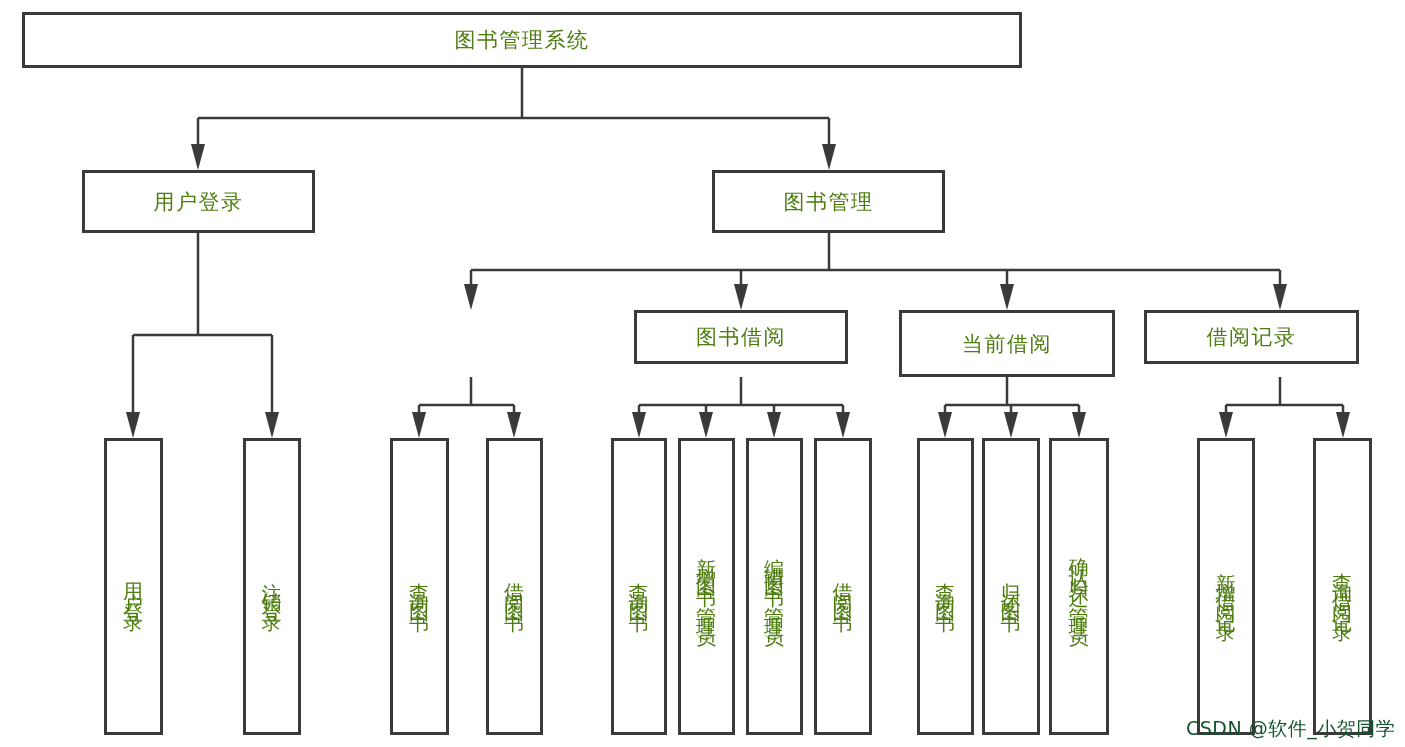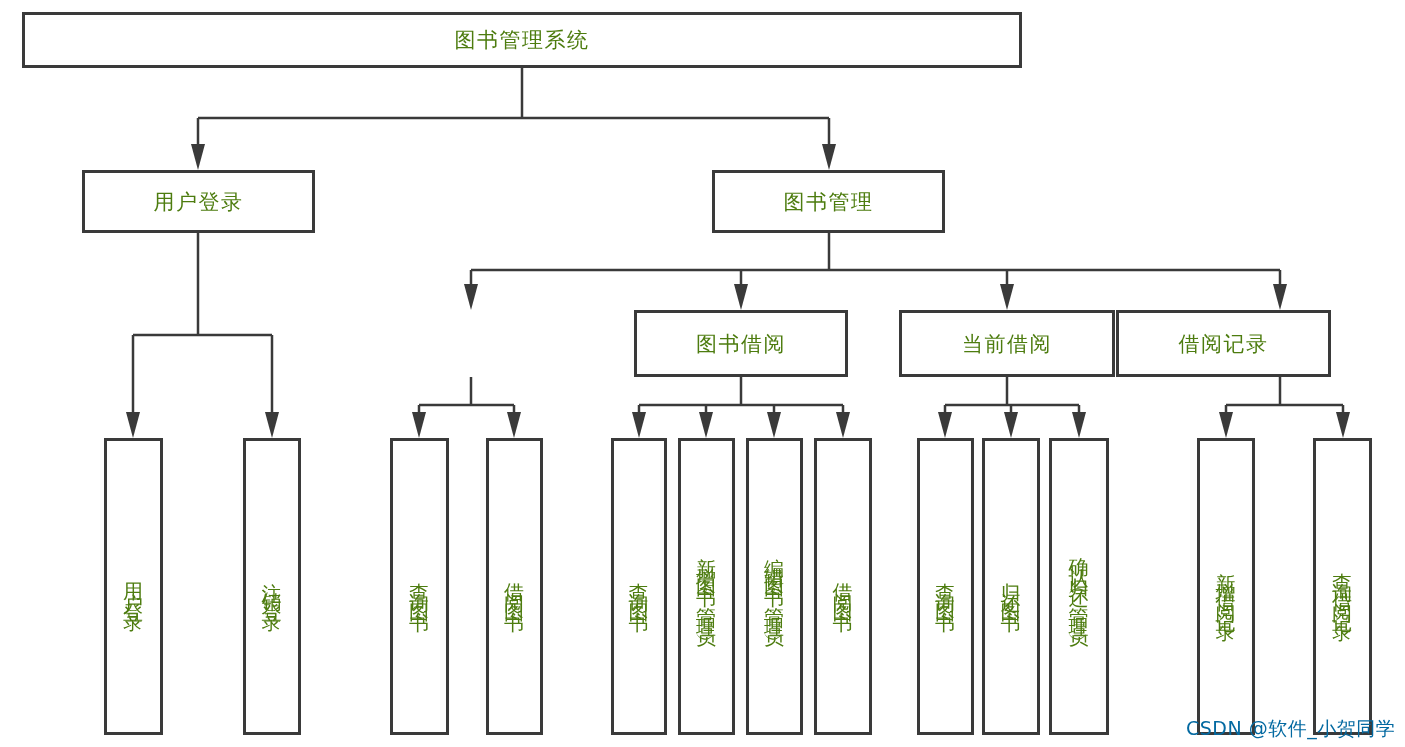--- a/index.html
+++ b/index.html
@@ -41,44 +41,44 @@
     writing-mode: vertical-rl;
     text-orientation: mixed;
     letter-spacing: 10px;
     line-height: 1;
   }
   
   #n-root        { left: 22px;   top: 12px;  width: 1000px; height: 56px; }
   #n-user-login  { left: 82px;   top: 170px; width: 233px;  height: 63px; }
   #n-book-mgmt   { left: 712px;  top: 170px; width: 233px;  height: 63px; }
   #n-new-rec     { left: 362px;  top: 310px; width: 218px;  height: 67px; }
-  #n-borrow      { left: 634px;  top: 310px; width: 214px;  height: 67px; }
+  #n-borrow      { left: 634px;  top: 310px; width: 214px;  height: 54px; }
   #n-current     { left: 899px;  top: 310px; width: 216px;  height: 67px; }
-  #n-records     { left: 1116px; top: 310px; width: 215px;  height: 67px; }
+  #n-records     { left: 1144px; top: 310px; width: 215px;  height: 54px; }
   
   #v1  { left: 104px;  width: 59px; }
   #v2  { left: 243px;  width: 58px; }
   #v3  { left: 390px;  width: 59px; }
   #v4  { left: 486px;  width: 57px; }
   #v5  { left: 611px;  width: 56px; }
   #v6  { left: 678px;  width: 57px; }
   #v7  { left: 746px;  width: 57px; }
   #v8  { left: 814px;  width: 58px; }
   #v9  { left: 917px;  width: 57px; }
   #v10 { left: 982px;  width: 58px; }
   #v11 { left: 1049px; width: 60px; }
   #v12 { left: 1197px; width: 58px; }
   #v13 { left: 1313px; width: 59px; }
   .watermark {
     position: absolute;
     left: 1186px;
     top: 716px;
     font-size: 19px;
     letter-spacing: 0.5px;
-    color: #0369a1;
+    color: #14532d;
     z-index: 3;
     white-space: nowrap;
   }
 </style>
 </head>
 <body>
 
 <div class="canvas">
 
   <svg class="wires" viewBox="0 0 1405 747" xmlns="http://www.w3.org/2000/svg">

